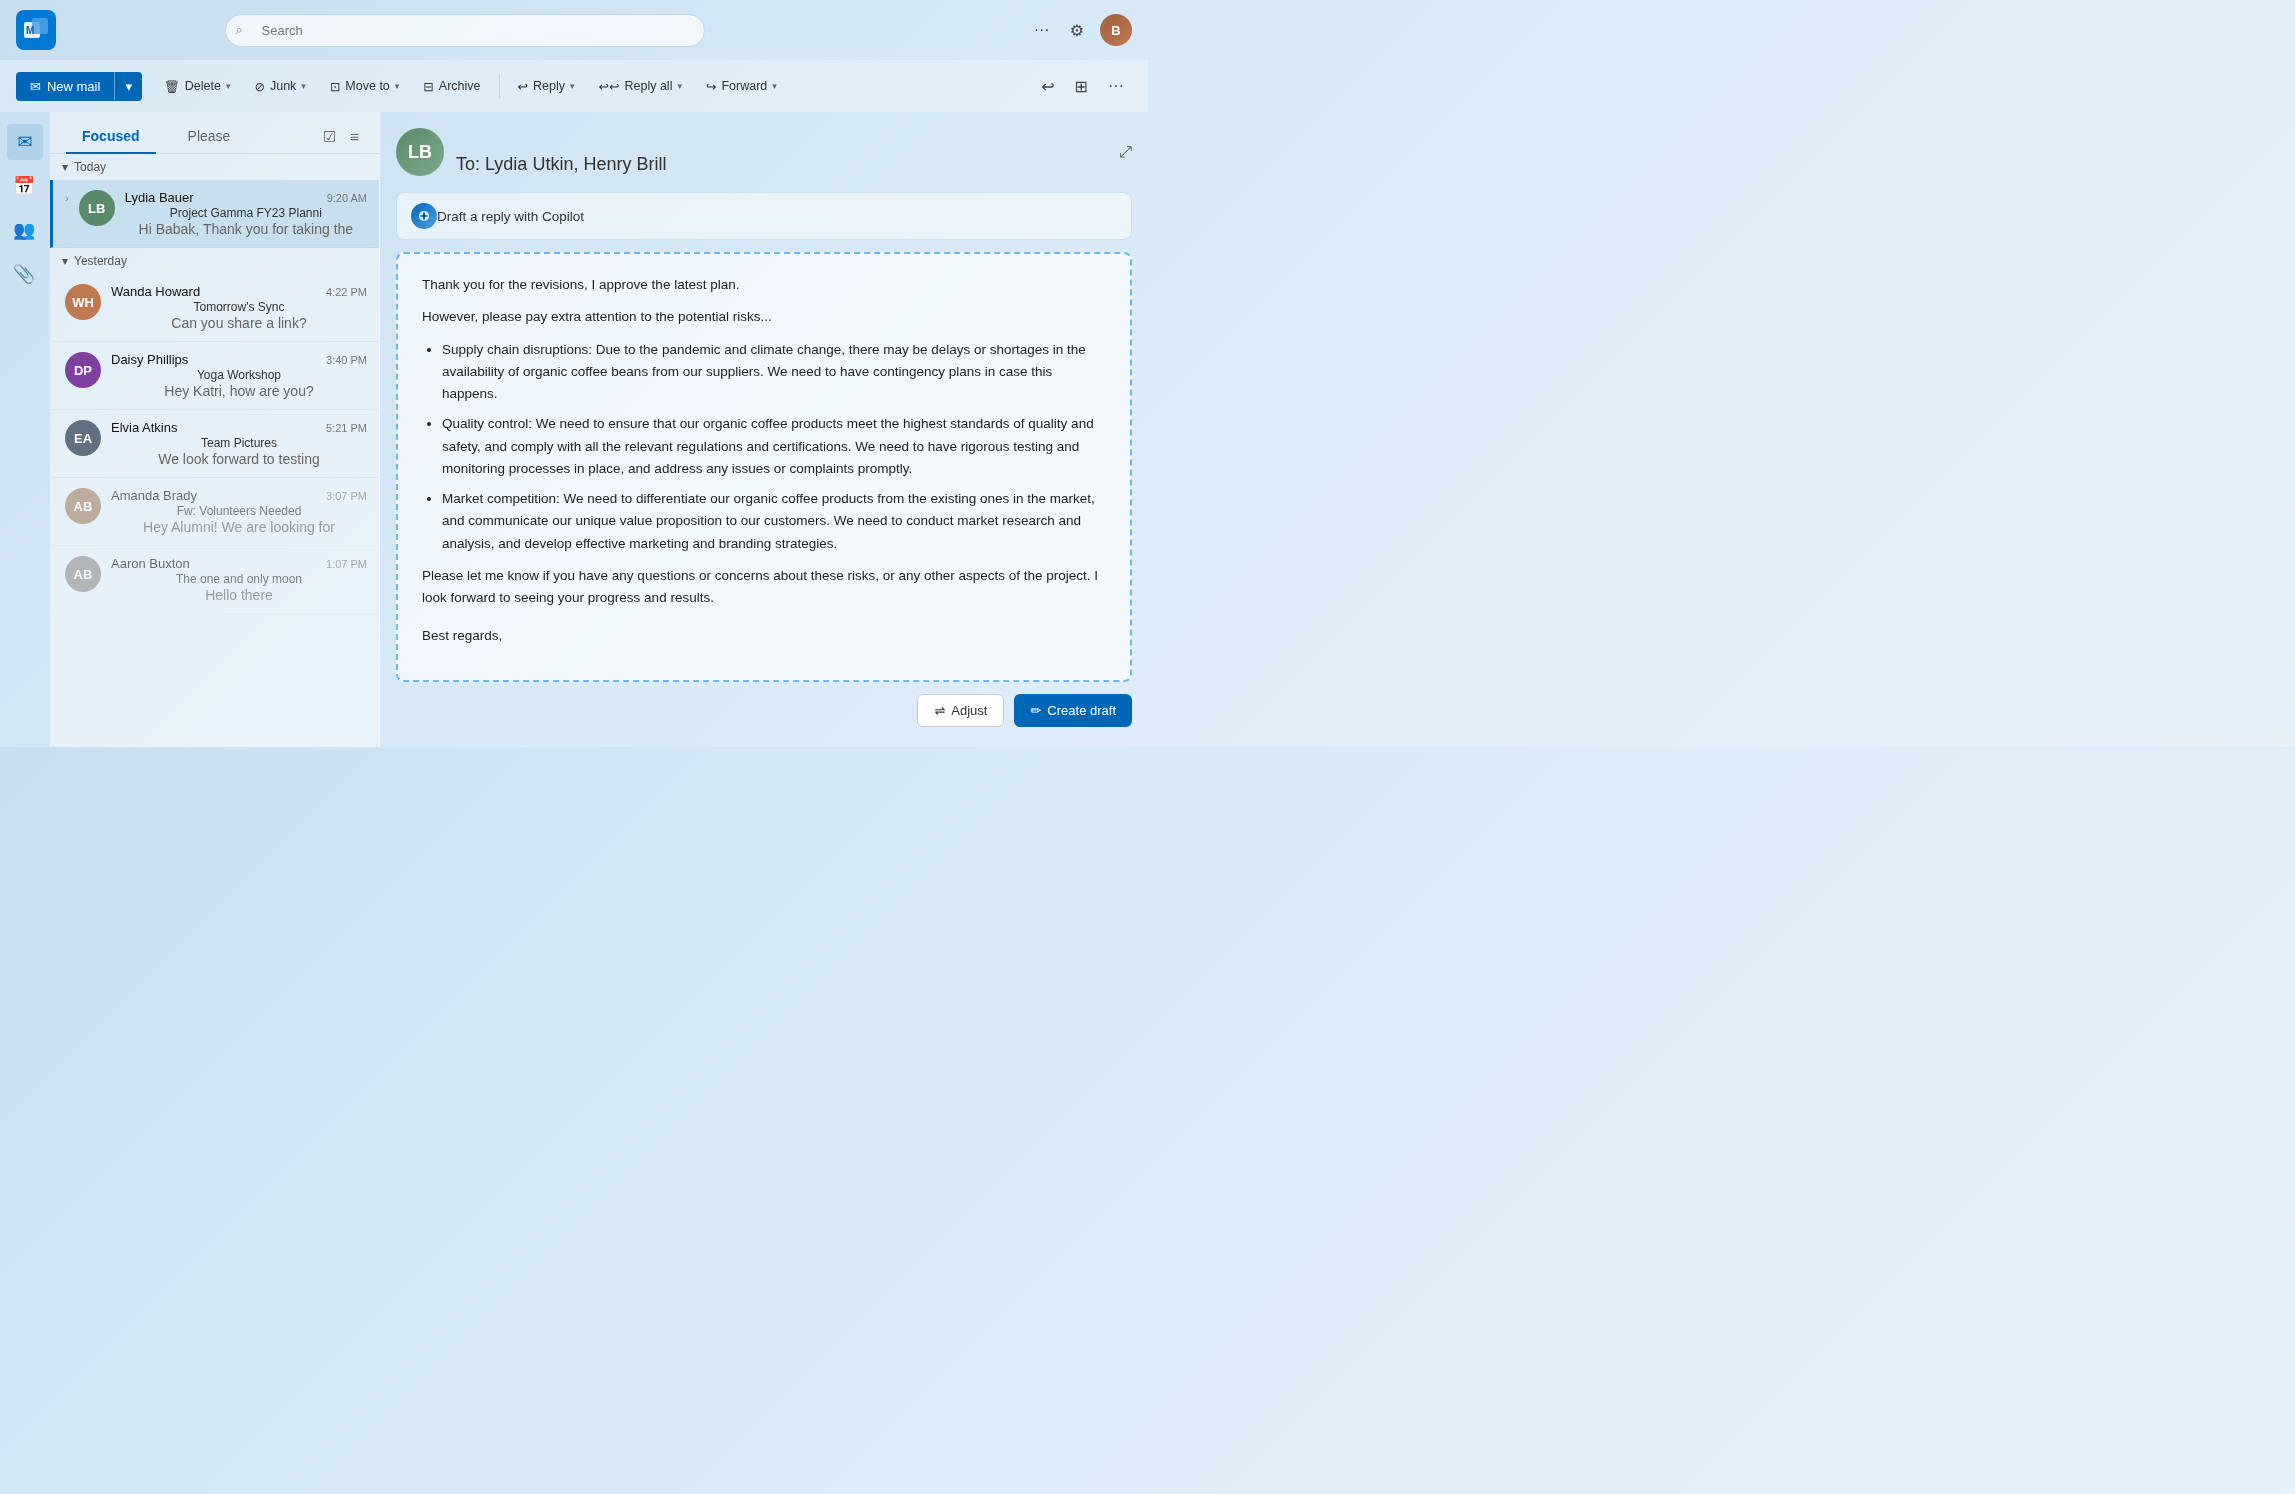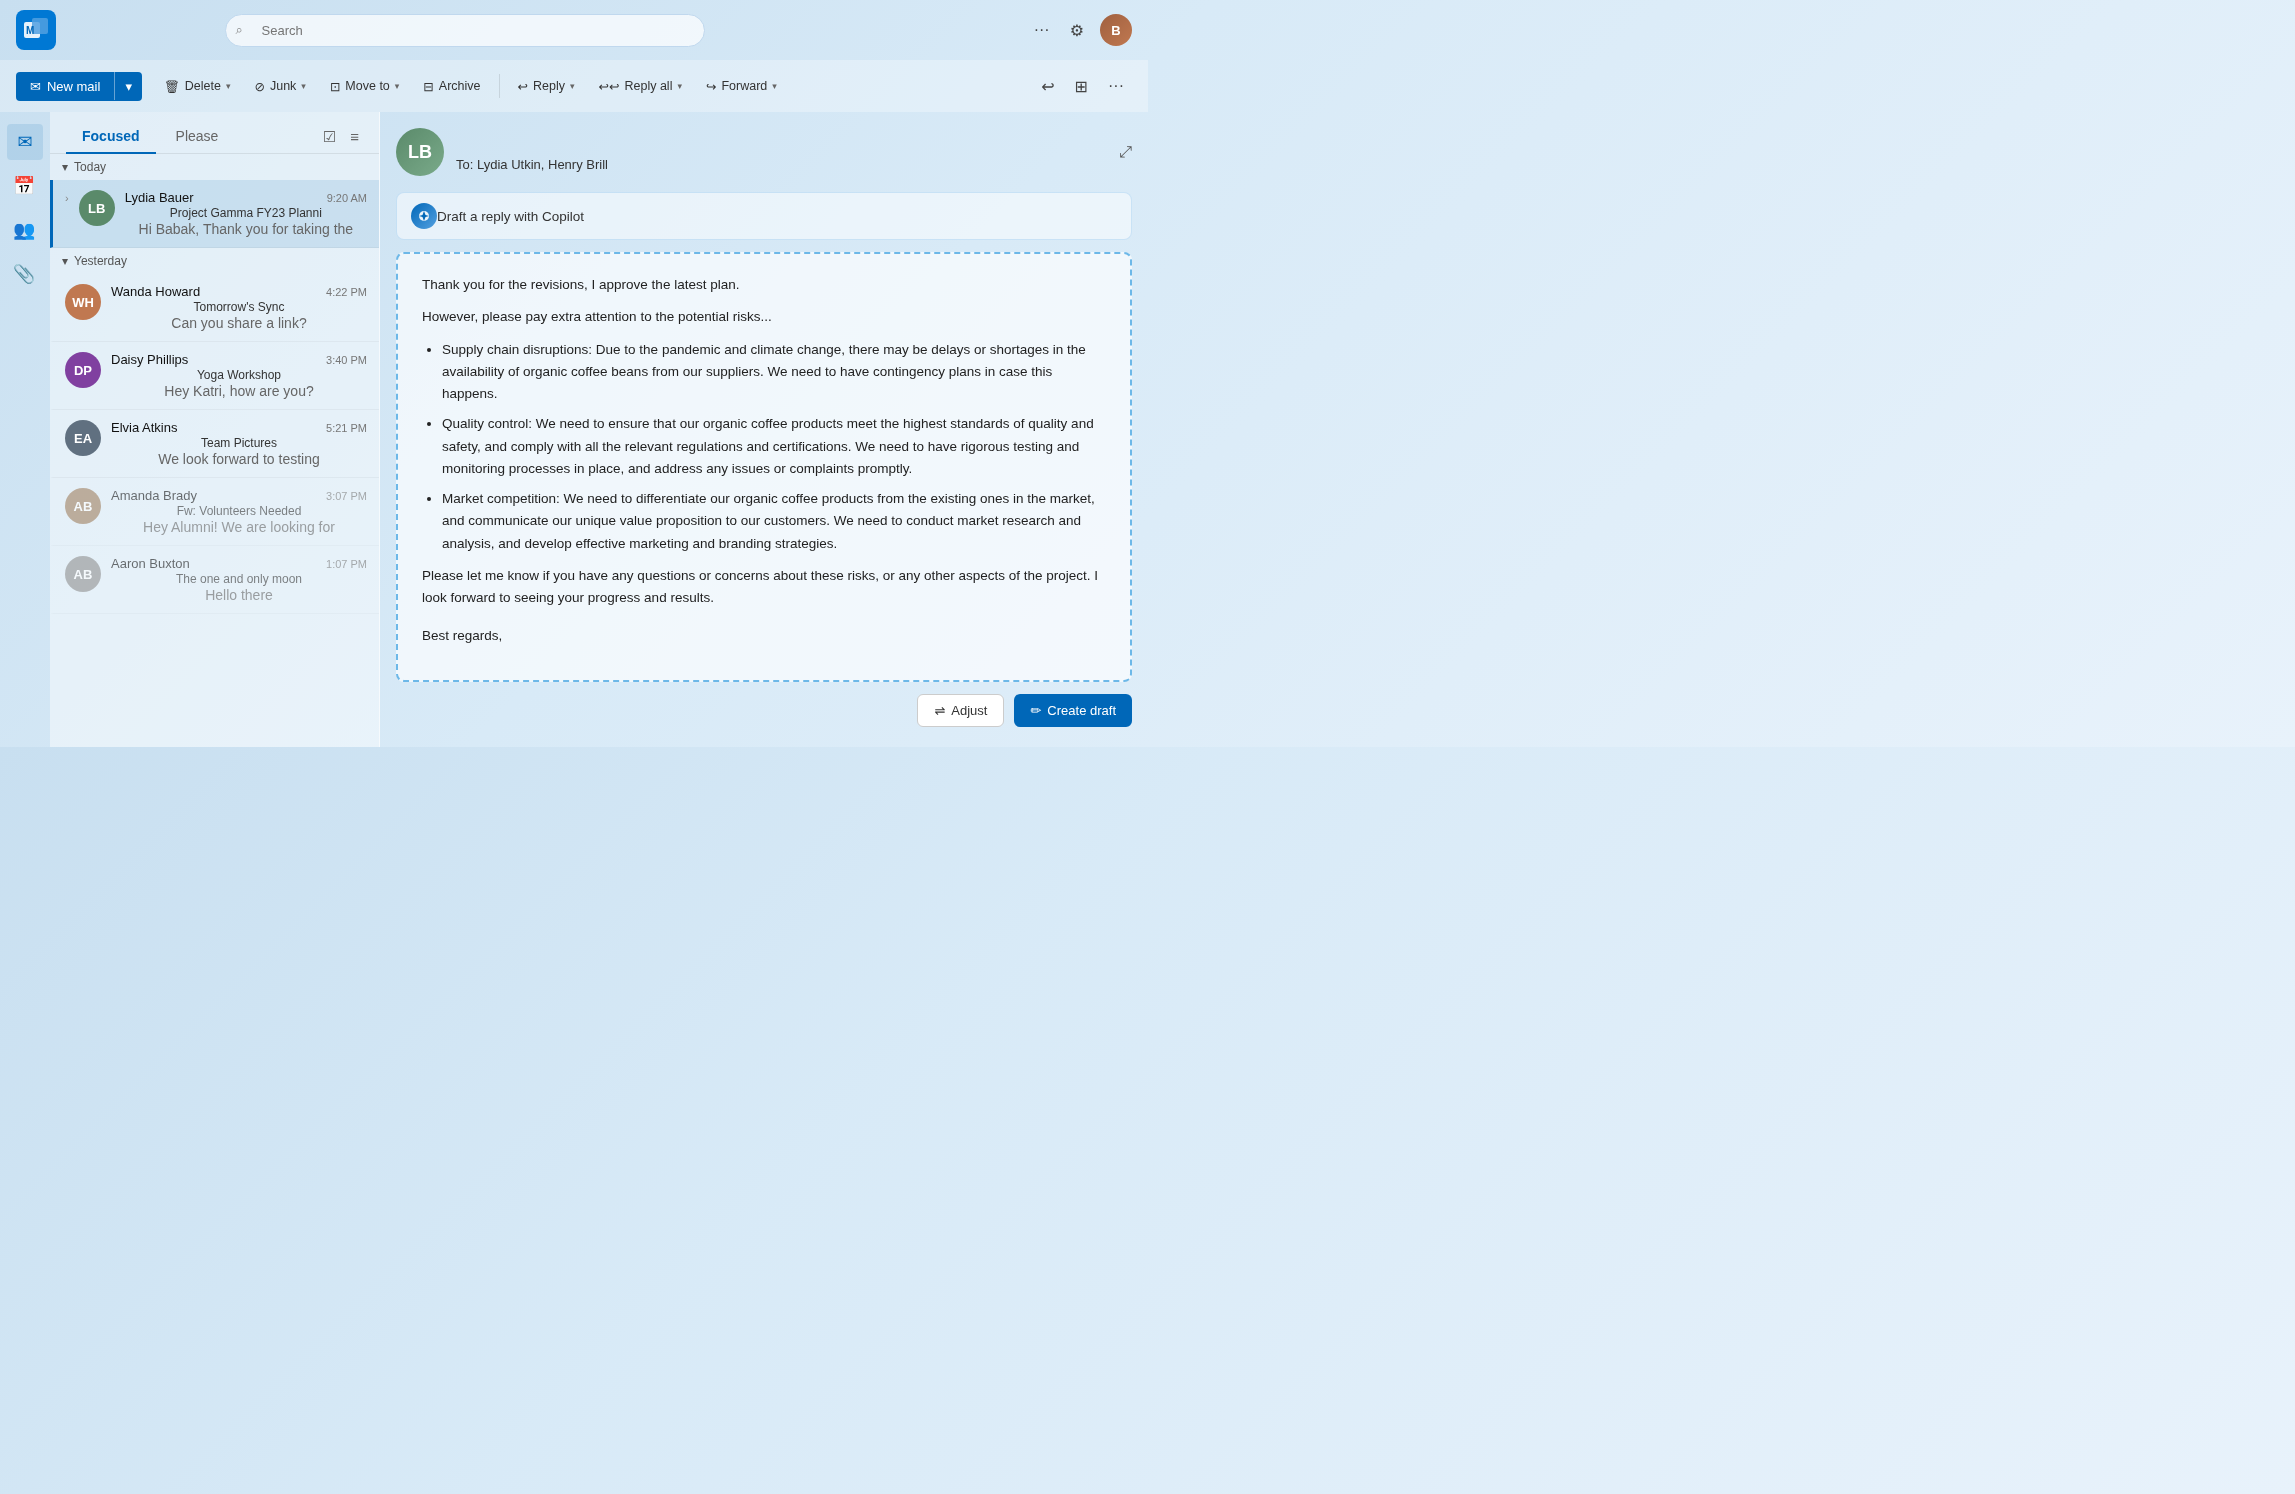--- a/index.html
+++ b/index.html
@@ -156,21 +156,21 @@
       background: rgba(255,255,255,0.45);
       border-right: 1px solid rgba(255,255,255,0.6);
       display: flex; flex-direction: column;
       overflow: hidden;
     }
     .tab-bar {
       display: flex;
       align-items: center;
       padding: 8px 16px 0;
       border-bottom: 1px solid rgba(0,0,0,0.08);
-      gap: 4px;
+      gap: 16px;
     }
     .tab {
       padding: 8px 16px;
       font-size: 14px;
       font-weight: 500;
       color: #666;
       cursor: pointer;
       border-bottom: 2px solid transparent;
       margin-bottom: -1px;
     }
@@ -241,21 +241,21 @@
       margin-bottom: 16px;
       gap: 12px;
     }
     .sender-avatar-lg {
       width: 48px; height: 48px; border-radius: 50%;
       background: linear-gradient(135deg, #5a8a6a, #7aaa8a);
       display: flex; align-items: center; justify-content: center;
       font-size: 18px; color: white; font-weight: 600;
       flex-shrink: 0;
     }
-    .email-to-line { font-size: 13px; color: #333; margin-top: 24px; }
+    .email-to-line { font-size: 18px; color: #333; margin-top: 24px; }
     .expand-btn-sm {
       margin-left: auto;
       background: none; border: none; cursor: pointer;
       color: #555; font-size: 16px;
     }
 
     
     .copilot-banner {
       display: flex; align-items: center; 
       padding: 10px 14px;

